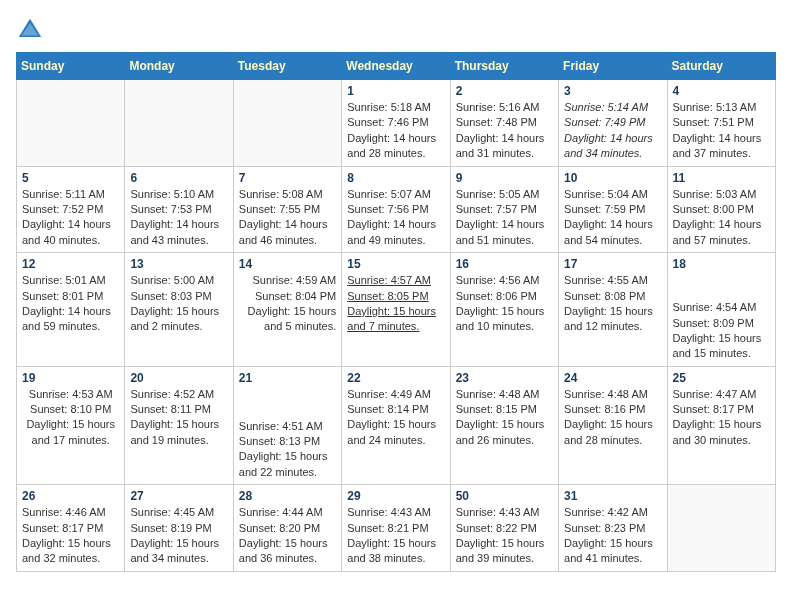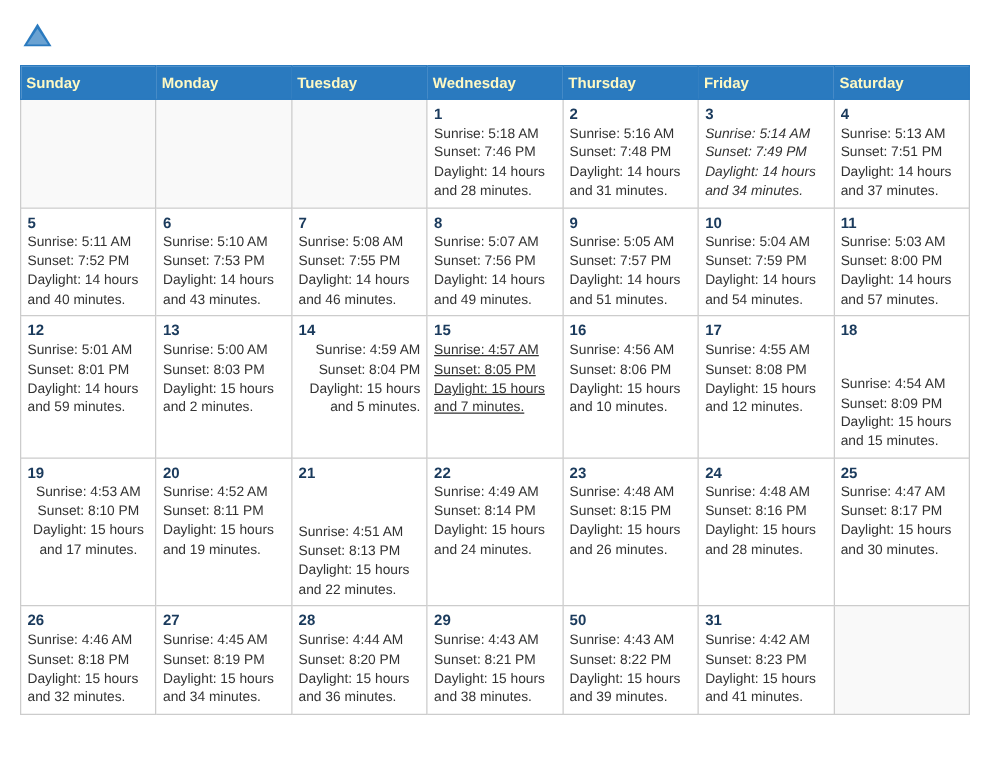--- a/index.html
+++ b/index.html
@@ -303,21 +303,21 @@
           <div class="day-info" style="white-space: pre-line;">Sunrise: 4:47 AM
 Sunset: 8:17 PM
 Daylight: 15 hours
 and 30 minutes.</div>
         </td>
       </tr>
       <tr>
         <td>
           <span class="day-num">26</span>
           <div class="day-info" style="white-space: pre-line;">Sunrise: 4:46 AM
-Sunset: 8:18 PM
+Sunset: 8:17 PM
 Daylight: 15 hours
 and 32 minutes.</div>
         </td>
         <td>
           <span class="day-num">27</span>
           <div class="day-info" style="white-space: pre-line;">Sunrise: 4:45 AM
 Sunset: 8:19 PM
 Daylight: 15 hours
 and 34 minutes.</div>
         </td>

